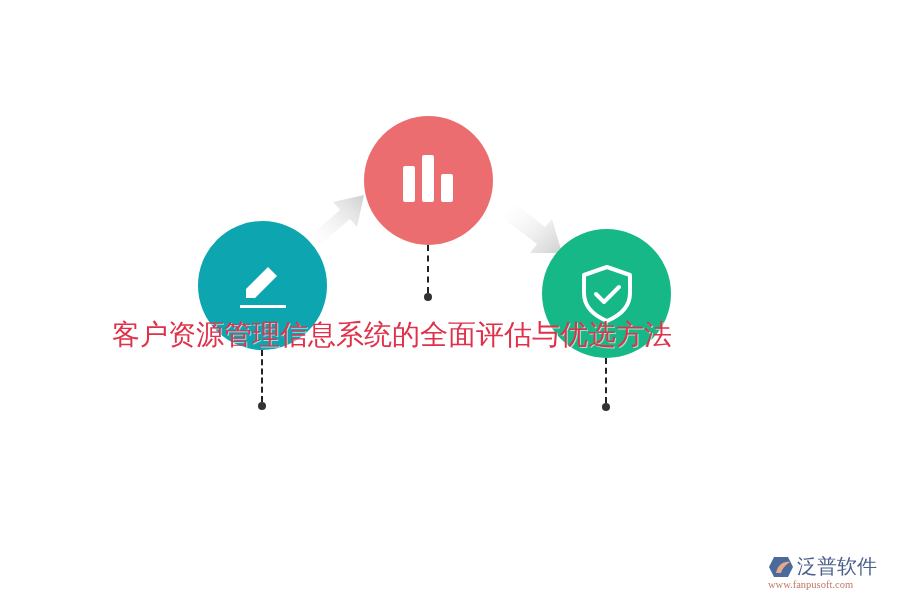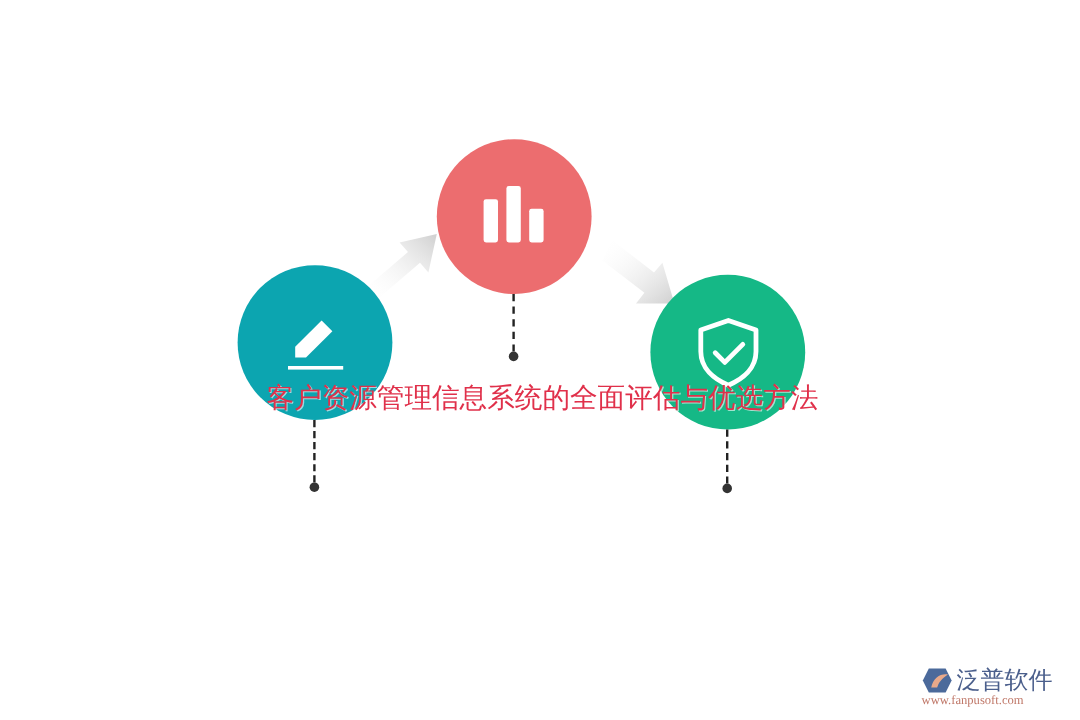--- a/index.html
+++ b/index.html
@@ -3,21 +3,21 @@
 <meta charset="utf-8">
 <style>
   html, body { margin:0; padding:0; }
   body { width:900px; height:600px; background:#ffffff; position:relative; overflow:hidden; font-family:"DejaVu Sans", sans-serif; }
   .circle { position:absolute; border-radius:50%; display:flex; align-items:center; justify-content:center; }
   .c1 { left:198px; top:221px; width:129px; height:129px; background:#0ca5b0; }
   .c2 { left:364px; top:116px; width:129px; height:129px; background:#ec6d6f; }
   .c3 { left:542px; top:229px; width:129px; height:129px; background:#15b886; }
   .stem { position:absolute; width:2px; border-left:2px dashed #222; }
   .dot { position:absolute; width:8px; height:8px; border-radius:50%; background:#333; }
-  .title { position:absolute; left:112px; top:316px; width:680px; font-family:"DejaVu Serif", serif; font-size:23px; color:#e0304a; letter-spacing:0px; white-space:nowrap; text-shadow:1px 1px 0 rgba(255,255,255,0.6);text-align:center; }
+  .title { position:absolute; left:112px; top:316px; width:680px; font-family:"DejaVu Serif", serif; font-size:28px; color:#e0304a; letter-spacing:0px; white-space:nowrap; text-shadow:1px 1px 0 rgba(255,255,255,0.6); }
   .arrow { position:absolute; }
   .logo { position:absolute; left:768px; top:553px; display:flex; flex-direction:column; }
   .logo-top { display:flex; align-items:center; }
   .logo-text { font-family:"DejaVu Sans", sans-serif; font-size:20px; color:#4b5f8c; margin-left:3px; }
   .logo-url { font-family:Liberation Serif, serif; font-size:10.5px; color:#c0796a; margin-top:-1px; }
 </style>
 </head>
 <body>
 
 <svg class="arrow" style="left:300px;top:185px;" width="75" height="65" viewBox="0 0 75 65">

